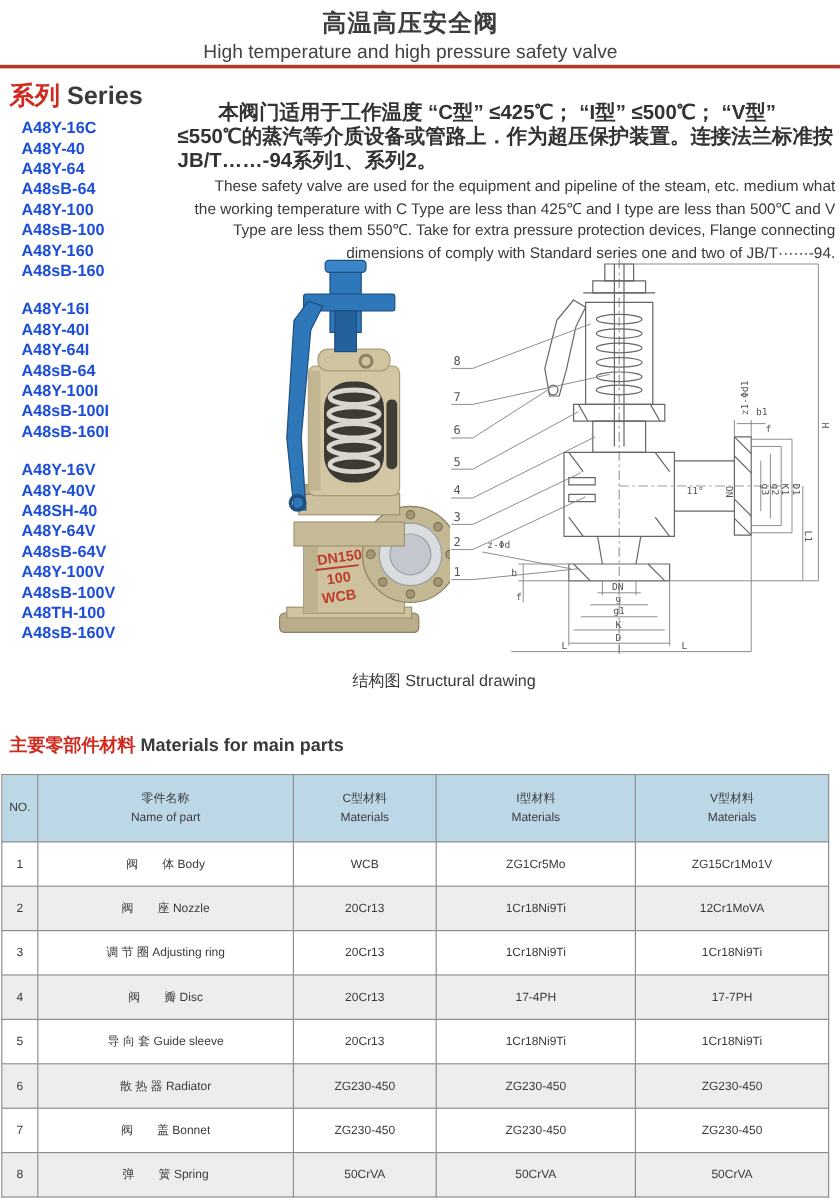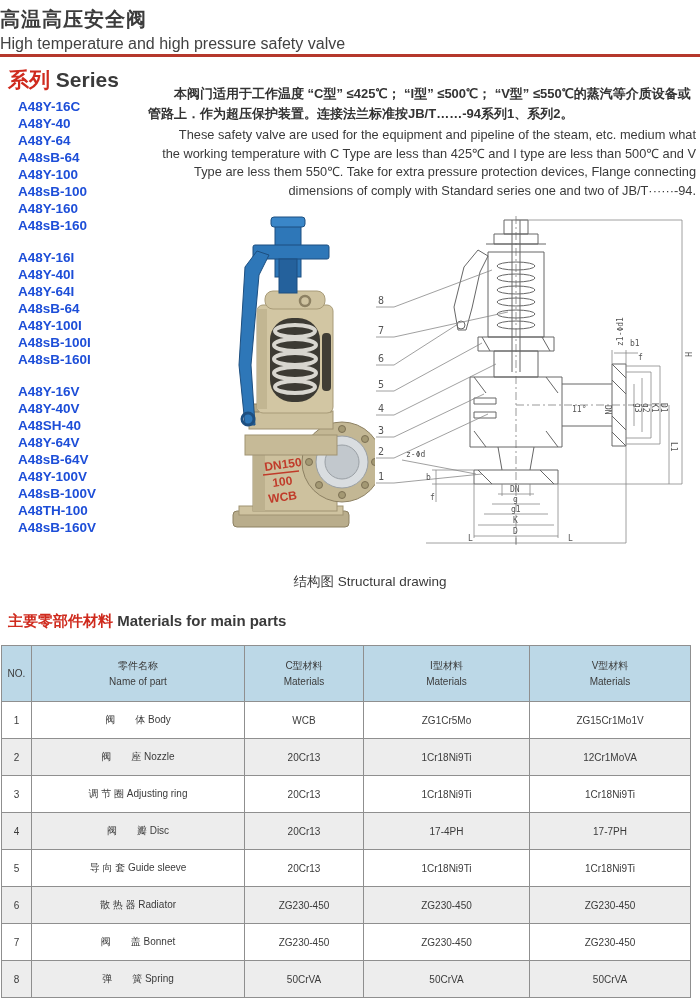--- a/index.html
+++ b/index.html
@@ -1,41 +1,41 @@
 <!DOCTYPE html>
 <html><head>
 <meta charset="utf-8">
 <style>
   html,body{margin:0;padding:0;background:#fff;}
   .page{position:relative;width:700px;height:1001px;background:#fff;overflow:hidden;
         font-family:"Liberation Sans", sans-serif;color:#3a3a3a;}
 
   
-  .doc-header{position:absolute;top:6px;left:0;right:16px;text-align:left;}
+  .doc-header{position:absolute;top:6px;left:0;right:16px;text-align:center;}
   .title-zh{font-size:20px;font-weight:bold;color:#3c3c3c;letter-spacing:1px;}
   .title-en{font-size:16px;color:#424242;margin-top:2px;}
   .red-rule{position:absolute;left:0;top:54px;width:700px;height:3px;background:#b5382c;}
 
   
   .series-heading{position:absolute;left:8px;top:66px;font-size:21px;font-weight:bold;}
   .series-heading .zh{color:#cf2a1d;}
   #series-groups{position:absolute;left:18px;top:98px;width:130px;}
   .series-group{margin-bottom:15px;}
   .series-item{font-size:13.5px;font-weight:bold;line-height:17px;color:#1d4ed8;white-space:nowrap;}
 
   
   .description{position:absolute;left:148px;top:84px;width:548px;}
-  .description .zh{margin:0;font-size:13px;font-weight:bold;line-height:20px;text-indent:2em;color:#333;}
+  .description .zh{margin:0;font-size:17px;font-weight:bold;line-height:20px;text-indent:2em;color:#333;}
   .description .en{margin:2px 0 0 0;font-size:12.8px;line-height:18.5px;text-indent:2em;color:#3a3a3a;text-align:right;}
 
   
   .photo-svg{position:absolute;left:195px;top:215px;}
   .drawing-svg{position:absolute;left:366px;top:212px;}
   .fig-caption{position:absolute;left:250px;top:556px;width:240px;text-align:center;font-size:13.5px;color:#3a3a3a;}
-  .fig-caption .line2{margin-top:17px;}
+  .fig-caption .line2{margin-top:3px;}
 
   .dim{font-family:"DejaVu Sans Mono", monospace;font-size:8px;fill:#555;}
   .callout-num{font-family:"DejaVu Sans Mono", monospace;font-size:10px;fill:#555;}
   .dwg line, .dwg path, .dwg rect, .dwg ellipse, .dwg circle, .dwg polygon{vector-effect:non-scaling-stroke;}
 
   
   .materials-heading{position:absolute;left:8px;top:612px;font-size:15px;font-weight:bold;}
   .materials-heading .zh{color:#cf2a1d;}
   table.materials{position:absolute;left:1px;top:645px;border-collapse:collapse;table-layout:fixed;
                   font-size:10px;color:#3b3b3b;}

